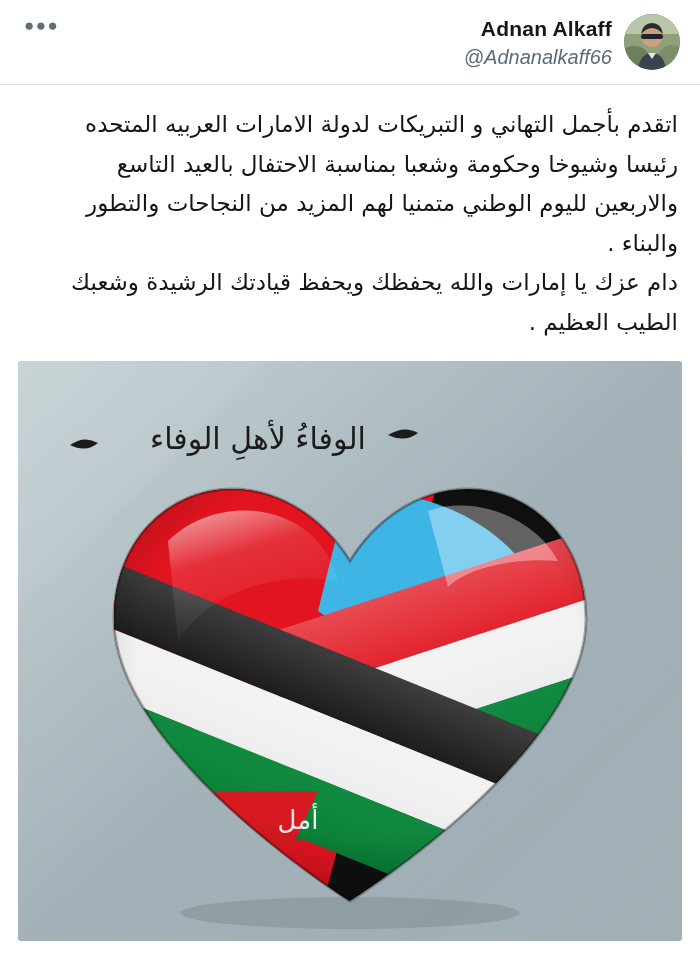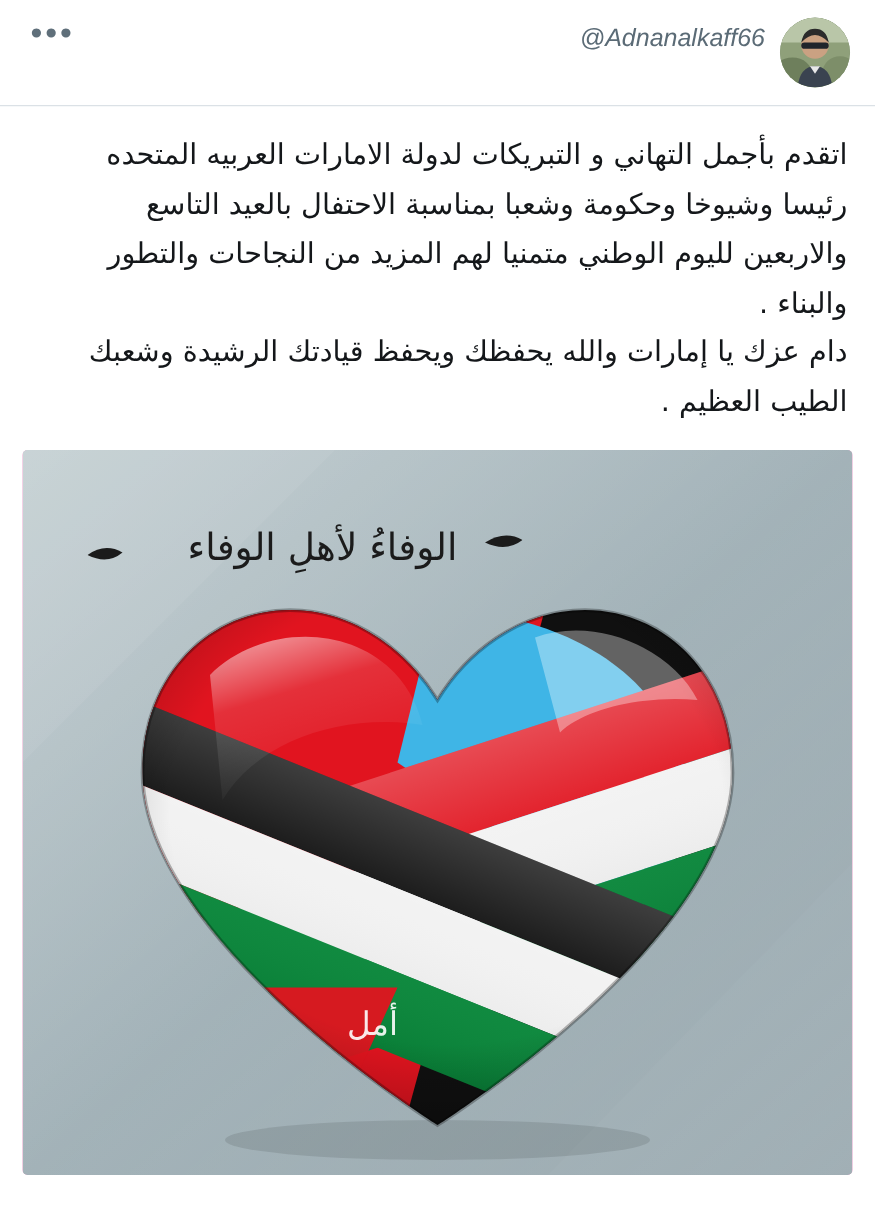--- a/index.html
+++ b/index.html
@@ -99,36 +99,37 @@
     padding: 20px 22px 14px 32px;
     white-space: pre-wrap;
     word-wrap: break-word;
   }
   .media {
     margin: 4px 18px 0 18px;
     border-radius: 4px;
     overflow: hidden;
     position: relative;
     height: 580px;
-    background: #f9a8d4;
+    background: #0ea5e9;
   }
   .media svg { display: block; width: 100%; height: 100%; }
 </style>
 </head>
 <body>
 
 <div class="tweet-card">
 
   <div class="tweet-header">
     <div class="more-menu">
       <span class="more-menu-dots">●●●</span>
     </div>
 
     <div class="identity">
       <div class="names">
+        <div class="display-name">Adnan Alkaff</div>
         <div class="handle">@Adnanalkaff66</div>
       </div>
       <div class="avatar">
         <svg viewBox="0 0 56 56" width="56" height="56" aria-hidden="true">
           <defs>
             <clipPath id="avclip">
                 <circle cx="28" cy="28" r="28"></circle>
               </clipPath>
           </defs>
           <g clip-path="url(#avclip)">

